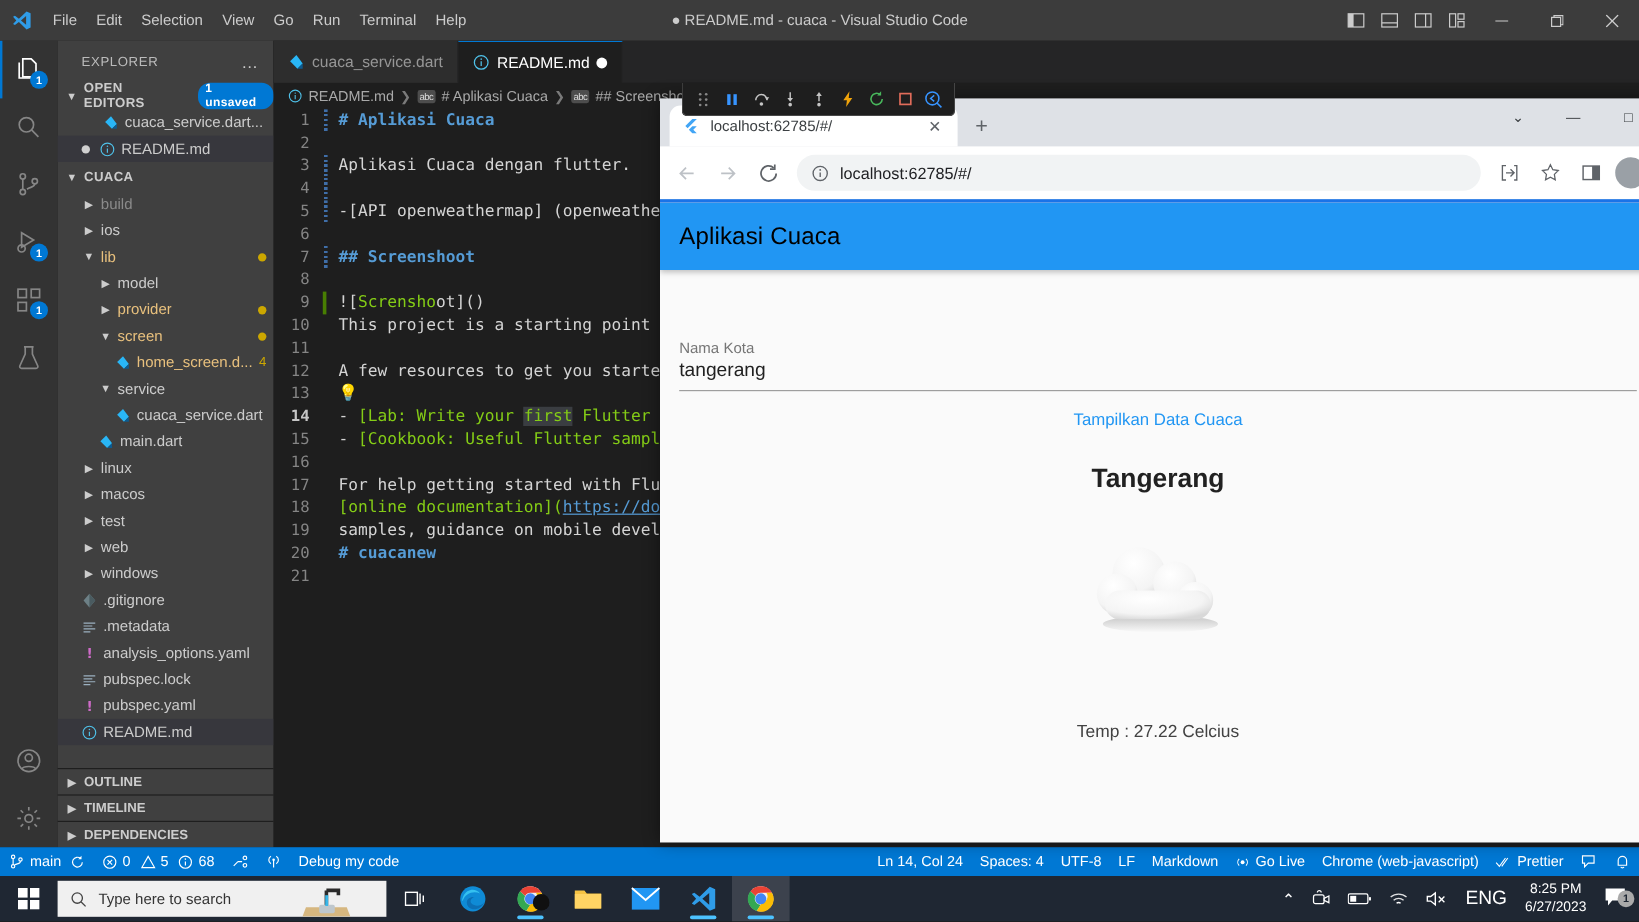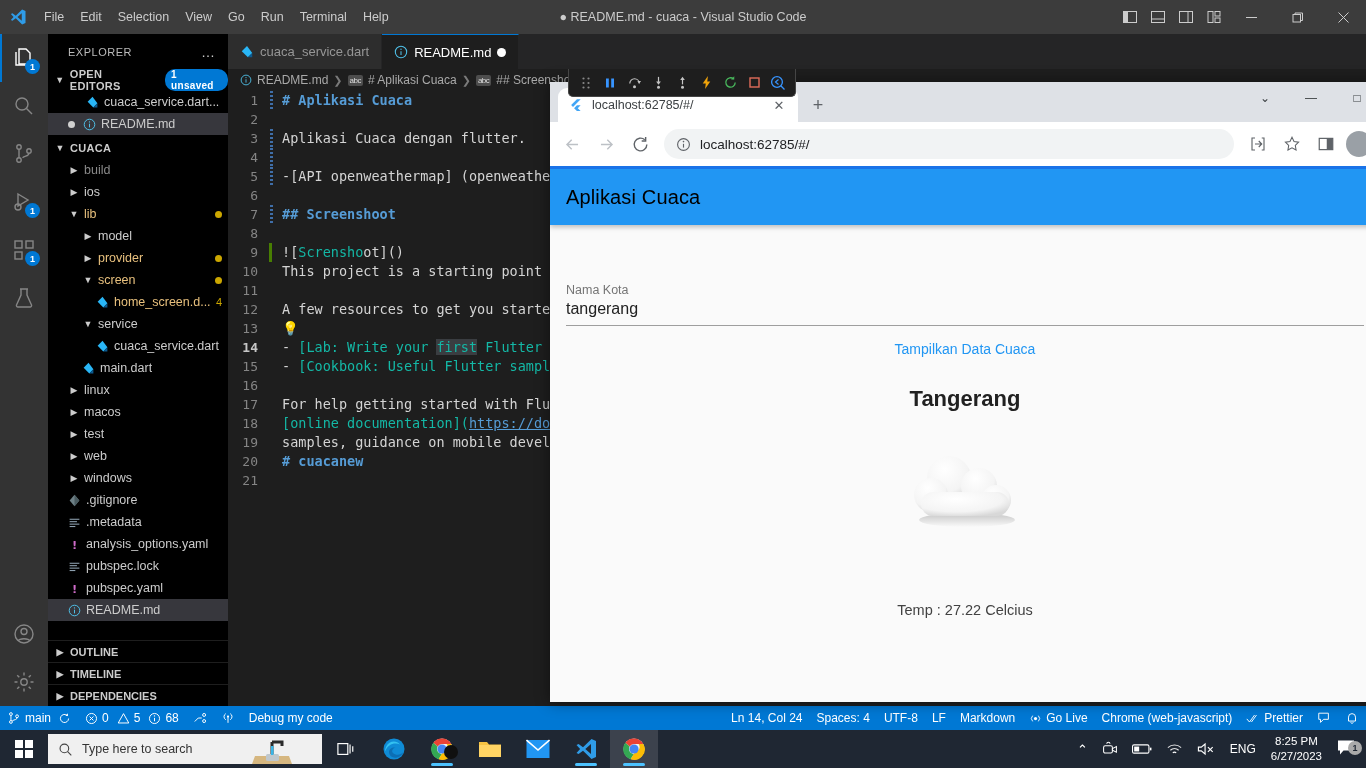--- a/index.html
+++ b/index.html
@@ -40,21 +40,21 @@
   .act.active { color: #ffffff; }
   .act.active::before { content: ""; position: absolute; left: 0; top: 0; bottom: 0; width: 2px; background: #0078d4; }
   .act-badge {
     position: absolute; right: 8px; bottom: 8px; background: #0078d4; color: #fff;
     border-radius: 9px; min-width: 15px; height: 15px; font-size: 9px;
     display: flex; align-items: center; justify-content: center; padding: 0 4px; font-weight: 600;
   }
   .act-bottom { margin-top: auto; }
 
   
-  .sidebar { width: 180px; flex: 0 0 180px; background: #000000; display: flex; flex-direction: column; font-size: 12.5px; color: #cccccc; }
+  .sidebar { width: 180px; flex: 0 0 180px; background: #404040; display: flex; flex-direction: column; font-size: 12.5px; color: #cccccc; }
   .sb-header { height: 35px; display: flex; align-items: center; padding: 0 12px 0 20px; font-size: 11px; letter-spacing: .5px; color: #bbbbbb; }
   .sb-header .dots { margin-left: auto; letter-spacing: 1px; font-size: 14px; color: #ccc; }
   .section-head {
     height: 22px; display: flex; align-items: center; gap: 4px; padding-left: 6px;
     font-size: 11px; font-weight: bold; color: #cccccc; letter-spacing: .3px;
   }
   .twisty { width: 12px; text-align: center; font-size: 9px; color: #cccccc; }
   .badge-unsaved { background: #0078d4; color: #fff; border-radius: 10px; font-size: 10px; padding: 0px 6px; font-weight: 600; margin-left: 6px; }
   .frow { height: 22px; display: flex; align-items: center; font-size: 12.5px; color: #cccccc; white-space: nowrap; padding-right: 6px; }
   .frow.sel { background: #37373d; }
@@ -83,21 +83,21 @@
   .code { position: absolute; top: 57px; left: 0; right: 0; bottom: 0; overflow: hidden;
           font-family: "DejaVu Sans Mono", monospace; font-size: 13.5px; line-height: 19px; }
   .cline { display: flex; height: 19px; white-space: pre; }
   .lnum { width: 36px; text-align: right; color: #858585; flex: 0 0 36px; padding-right: 6px; font-size: 13px; }
   .cline.cur .lnum { color: #c6c6c6; font-weight: bold; }
   .gut { width: 18px; flex: 0 0 18px; position: relative; }
   .fold { position: absolute; left: 6px; top: 0; width: 3px; height: 19px; background: repeating-linear-gradient(180deg,#3f6ea8 0 2px,transparent 2px 4px); }
   .addmark { position: absolute; left: 5px; top: 0; width: 3px; height: 19px; background: #487e02; }
   .ctext { color: #d4d4d4; }
   .md-h { color: #569cd6; font-weight: bold; }
-  .md-link { color: #14b8a6; }
+  .md-link { color: #84cc16; }
   .md-url { color: #569cd6; text-decoration: underline; }
   .sel-word { background: #3a3d41; }
 
   
   .dbgbar {
     position: absolute; top: 35px; left: 340px; height: 28px; background: #1e1e1e;
     border: 1px solid #454545; border-top: none; border-radius: 0 0 5px 5px;
     display: flex; align-items: center; gap: 2px; padding: 0 6px; z-index: 30;
   }
   .dbgbtn { width: 22px; height: 22px; display: flex; align-items: center; justify-content: center; border-radius: 3px; }
@@ -916,21 +916,21 @@
             <path d="M7.2 11a2.8 2.8 0 013.6 0" fill="none" stroke="#fff" stroke-width="1.2"></path>
           </svg>
       </div>
       <div class="tray-ico">
         <svg width="19" height="14" viewBox="0 0 20 14">
             <path d="M1.5 5h3L8.5 1.8v10.4L4.5 9h-3z" fill="none" stroke="#fff" stroke-width="1.2"></path>
             <line x1="11.5" y1="5" x2="16.5" y2="10" stroke="#fff" stroke-width="1.2"></line>
             <line x1="16.5" y1="5" x2="11.5" y2="10" stroke="#fff" stroke-width="1.2"></line>
           </svg>
       </div>
-      <div class="tray-ico" style="font-size:12px">ENG</div>
+      <div class="tray-ico" style="font-size:16px">ENG</div>
       <div class="tray-clock">
         <span>8:25 PM</span>
         <span>6/27/2023</span>
       </div>
       <div class="tray-notif">
         <svg width="20" height="18" viewBox="0 0 20 18">
             <path d="M2 2.5h16v10H7.5L4 16.5v-4H2z" fill="#ffffff"></path>
           </svg>
         <span class="notif-badge">1</span>
       </div>

